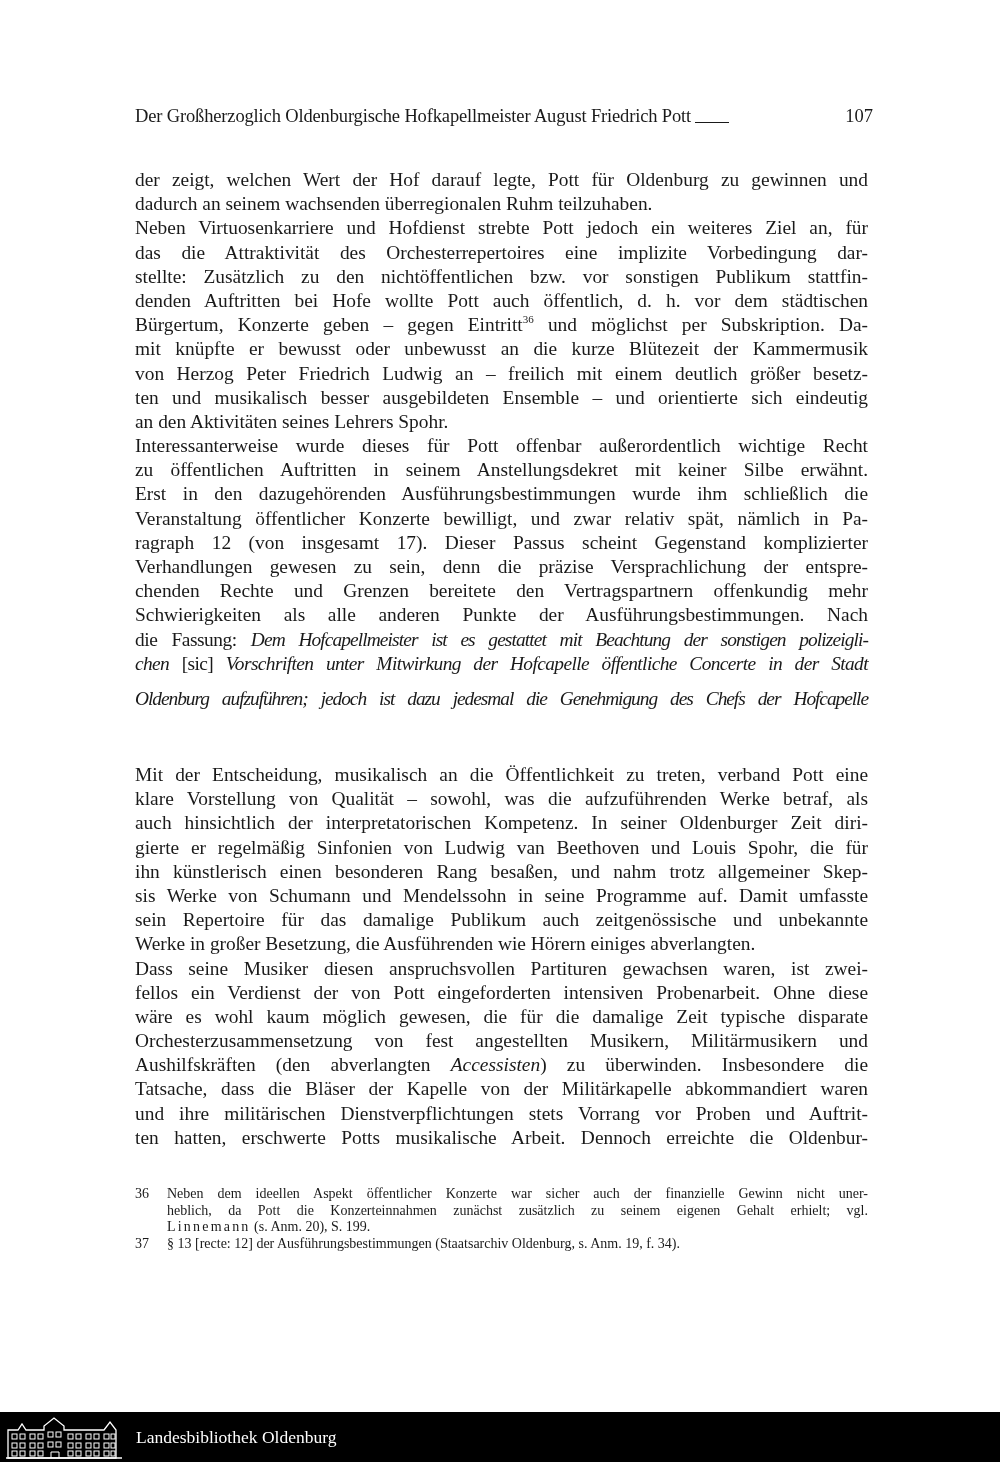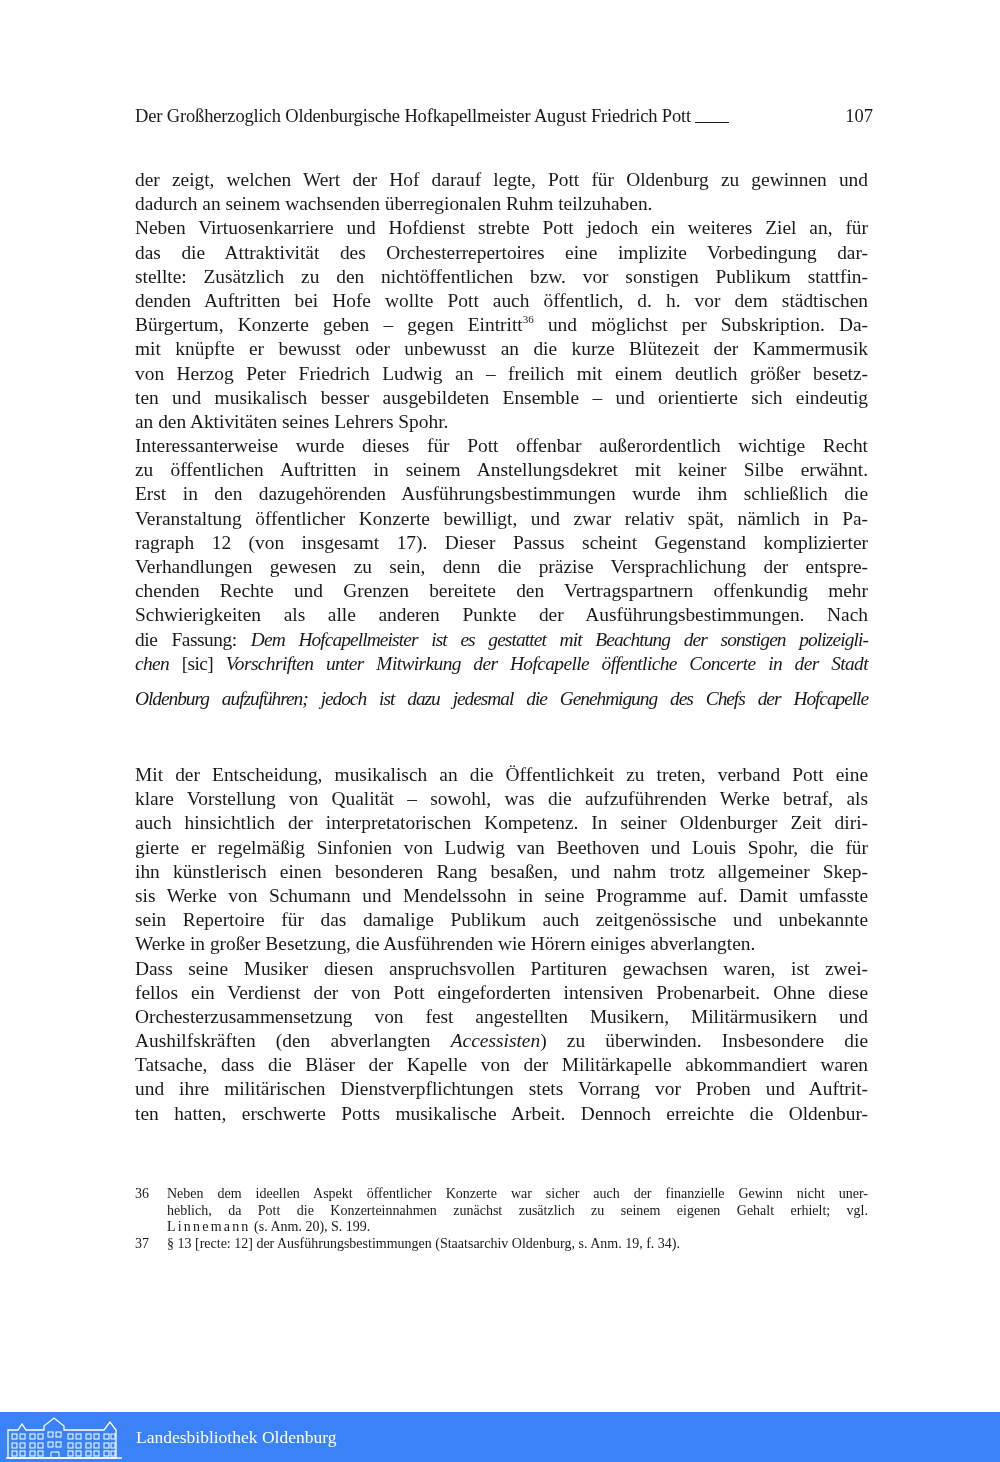--- a/index.html
+++ b/index.html
@@ -32,21 +32,21 @@
     position: absolute; left: 135px; top: 1186px; width: 733px;
     font-size: 14px; line-height: 16.6px;
   }
   .fn { position: relative; padding-left: 32px; }
   .fn .num { position: absolute; left: 0; top: 0; }
   .fn .fl { display: block; white-space: nowrap; text-align: justify; text-align-last: justify; }
   .fn .fl.last { text-align-last: left; }
   .spaced { letter-spacing: 2.2px; }
   .footer-bar {
     position: absolute; left: 0; top: 1412px; width: 1000px; height: 50px;
-    background: #3b82f6; display: flex; align-items: center;
+    background: #000000; display: flex; align-items: center;
   }
   .footer-bar .logo { margin-left: 4px; width: 120px; height: 46px; }
   .footer-bar .label {
     margin-left: 12px; color: #ffffff; font-size: 17.5px;
     font-family: "Liberation Serif", serif;
   }
 </style>
 </head>
 <body>
 
@@ -87,20 +87,21 @@
     <span class="line">Mit der Entscheidung, musikalisch an die Öffentlichkeit zu treten, verband Pott eine</span>
     <span class="line">klare Vorstellung von Qualität – sowohl, was die aufzuführenden Werke betraf, als</span>
     <span class="line">auch hinsichtlich der interpretatorischen Kompetenz. In seiner Oldenburger Zeit diri-</span>
     <span class="line">gierte er regelmäßig Sinfonien von Ludwig van Beethoven und Louis Spohr, die für</span>
     <span class="line">ihn künstlerisch einen besonderen Rang besaßen, und nahm trotz allgemeiner Skep-</span>
     <span class="line">sis Werke von Schumann und Mendelssohn in seine Programme auf. Damit umfasste</span>
     <span class="line">sein Repertoire für das damalige Publikum auch zeitgenössische und unbekannte</span>
     <span class="line last">Werke in großer Besetzung, die Ausführenden wie Hörern einiges abverlangten.</span>
     <span class="line">Dass seine Musiker diesen anspruchsvollen Partituren gewachsen waren, ist zwei-</span>
     <span class="line">fellos ein Verdienst der von Pott eingeforderten intensiven Probenarbeit. Ohne diese</span>
+    <span class="line">wäre es wohl kaum möglich gewesen, die für die damalige Zeit typische disparate</span>
     <span class="line">Orchesterzusammensetzung von fest angestellten Musikern, Militärmusikern und</span>
     <span class="line"><span>Aushilfskräften (den abverlangten </span><i>Accessisten</i><span>) zu überwinden. Insbesondere die</span></span>
     <span class="line">Tatsache, dass die Bläser der Kapelle von der Militärkapelle abkommandiert waren</span>
     <span class="line">und ihre militärischen Dienstverpflichtungen stets Vorrang vor Proben und Auftrit-</span>
     <span class="line">ten hatten, erschwerte Potts musikalische Arbeit. Dennoch erreichte die Oldenbur-</span>
   </div>
 
   <div class="footnotes">
     <div class="fn">
       <span class="num">36</span>

